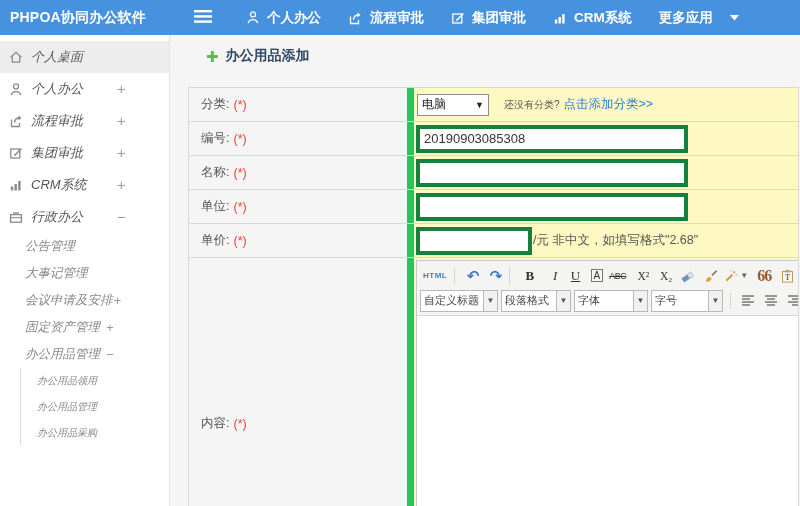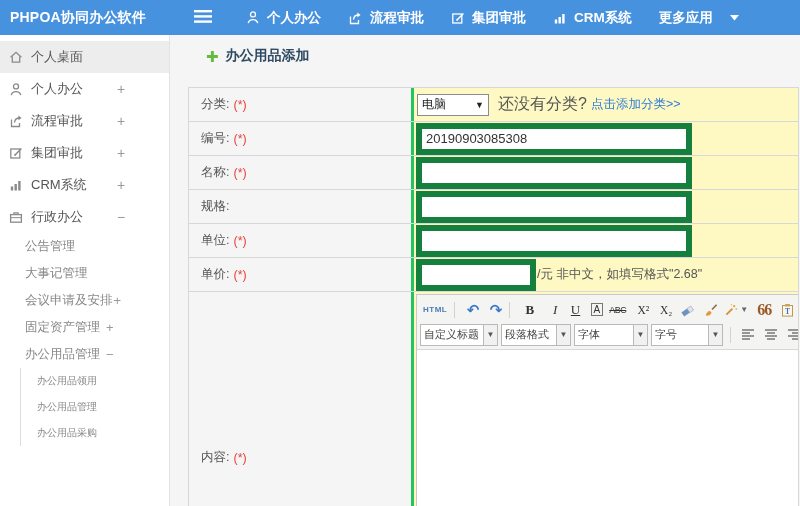--- a/index.html
+++ b/index.html
@@ -6,47 +6,47 @@
   body{width:800px;height:506px;overflow:hidden;font-family:"Liberation Sans","DejaVu Sans",sans-serif;background:#f5f5f5;}
   
   .topbar{height:35px;background:#4792df;display:flex;align-items:center;color:#fff;}
   .brand{width:170px;box-sizing:border-box;padding-left:10px;font-size:14px;font-weight:bold;letter-spacing:.2px;}
   .hamburger{margin-left:24px;display:flex;align-items:center;cursor:pointer;}
   .topnav{display:flex;align-items:center;margin-left:34px;}
   .tnav-item{display:flex;align-items:center;gap:7px;font-size:13.5px;font-weight:bold;margin-right:27px;cursor:pointer;}
   .tnav-item .tcaret{margin-left:2px;display:flex;}
   
   .app{display:flex;height:471px;}
-  .sidebar{width:170px;min-width:170px;background:#fff;border-right:1px solid #e3e3e3;box-sizing:border-box;padding-top:6px;}
+  .sidebar{width:170px;min-width:170px;background:#fff;border-right:1px solid #e3e3e3;box-sizing:border-box;padding-top:6px;font-style:italic;}
   .s1{position:relative;height:32px;display:flex;align-items:center;padding-left:9px;font-size:13px;color:#555;cursor:pointer;}
   .s1.active{background:#ededed;}
   .sicon{width:15px;height:15px;margin-right:7px;display:flex;align-items:center;}
   .exp{position:absolute;left:117px;color:#999;font-size:14px;}
   .s2{height:27px;display:flex;align-items:center;padding-left:25px;font-size:12.5px;color:#888;cursor:pointer;}
   .exp2{margin-left:6px;color:#999;font-size:13px;}
   .exp2.tight{margin-left:1px;}
   .l3wrap{border-left:1px solid #ddd;margin-left:20px;}
   .s3{height:26px;display:flex;align-items:center;padding-left:16px;font-size:10px;color:#888;cursor:pointer;}
   
   .main{flex:1;background:#f5f5f5;box-sizing:border-box;padding:10px 1px 0 18px;overflow:hidden;}
   .page-title{margin:2px 0 0 18px;display:flex;align-items:center;gap:7px;font-size:14px;font-weight:bold;color:#2f4a63;height:18px;}
   .plus-icon{color:#63bc3d;font-size:15px;font-weight:bold;line-height:15px;}
   .form-table{margin-top:22px;border:1px solid #d8d8d8;background:#fff;}
   .frow{display:flex;border-bottom:1px solid #d8d8d8;}
   .frow:last-child{border-bottom:none;}
-  .flabel{width:225px;min-width:225px;background:#f5f5f5;border-right:3px solid #22c55e;display:flex;align-items:center;gap:4px;padding-left:12px;box-sizing:border-box;font-size:12.5px;color:#555;}
+  .flabel{width:225px;min-width:225px;background:#f5f5f5;border-right:7px solid #22c55e;display:flex;align-items:center;gap:4px;padding-left:12px;box-sizing:border-box;font-size:12.5px;color:#555;}
   .req{color:#e8433c;}
   .fvalue{flex:1;background:#fef9c3;display:flex;align-items:center;padding-left:2px;height:33px;overflow:hidden;}
   .fvalue.tall{height:auto;align-items:stretch;padding:0;}
-  .txt{width:256px;height:20px;border:6px solid #15803d;font-size:13px;padding:0 4px;color:#333;background:#fff;}
+  .txt{width:256px;height:20px;border:4px solid #15803d;font-size:13px;padding:0 4px;color:#333;background:#fff;}
   .txt.small{width:100px;}
   .suffix{font-size:12.5px;color:#555;margin-left:1px;white-space:nowrap;}
   .sel{width:62px;height:20px;border:1px solid #8b8b8b;background:#fff;display:flex;align-items:center;justify-content:space-between;padding:0 4px;font-size:12px;color:#222;margin-left:1px;cursor:pointer;box-sizing:content-box;}
   .sel-caret{font-size:9px;color:#222;}
-  .hint{margin-left:9px;font-size:16px;color:#555;white-space:nowrap;}
+  .hint{margin-left:15px;font-size:10px;color:#555;white-space:nowrap;}
   .addlink{margin-left:4px;font-size:12.5px;color:#2e7cd5;text-decoration:none;white-space:nowrap;cursor:pointer;}
   
   .editor{flex:1;border:1px solid #c9c9c9;background:#fff;margin:2px;display:flex;flex-direction:column;}
   .ed-toolbar{background:#f4f4f2;border-bottom:1px solid #d8d8d8;padding:2px 3px;}
   .ed-row{display:flex;align-items:center;height:25px;white-space:nowrap;overflow:hidden;}
   .tbtn{min-width:17px;height:20px;display:inline-flex;align-items:center;justify-content:flex-end;font-size:12px;color:#333;padding:0 2px;margin:0 1px;cursor:pointer;}
   .sep{width:1px;height:16px;background:#d2d2d2;margin:0 4px;display:inline-block;}
   .caret-sm{font-size:8px;color:#666;margin-left:2px;}
   .src-label{font-size:8px;font-weight:bold;color:#4a7db5;letter-spacing:.5px;}
   .g-undo,.g-redo{color:#3b76c9;font-size:15px;font-weight:bold;}
@@ -260,29 +260,20 @@
       <div class="frow">
         <div class="flabel">
           <span>名称:</span>
           <span class="req">(*)</span>
         </div>
         <div class="fvalue">
           <input class="txt" value="" style="">
         </div>
       </div>
 
-      <div class="frow">
-        <div class="flabel">
-          <span>规格:</span>
-          <span class="req"></span>
-        </div>
-        <div class="fvalue">
-          <input class="txt" value="" style="">
-        </div>
-      </div>
 
       <div class="frow">
         <div class="flabel">
           <span>单位:</span>
           <span class="req">(*)</span>
         </div>
         <div class="fvalue">
           <input class="txt" value="" style="">
         </div>
       </div>

